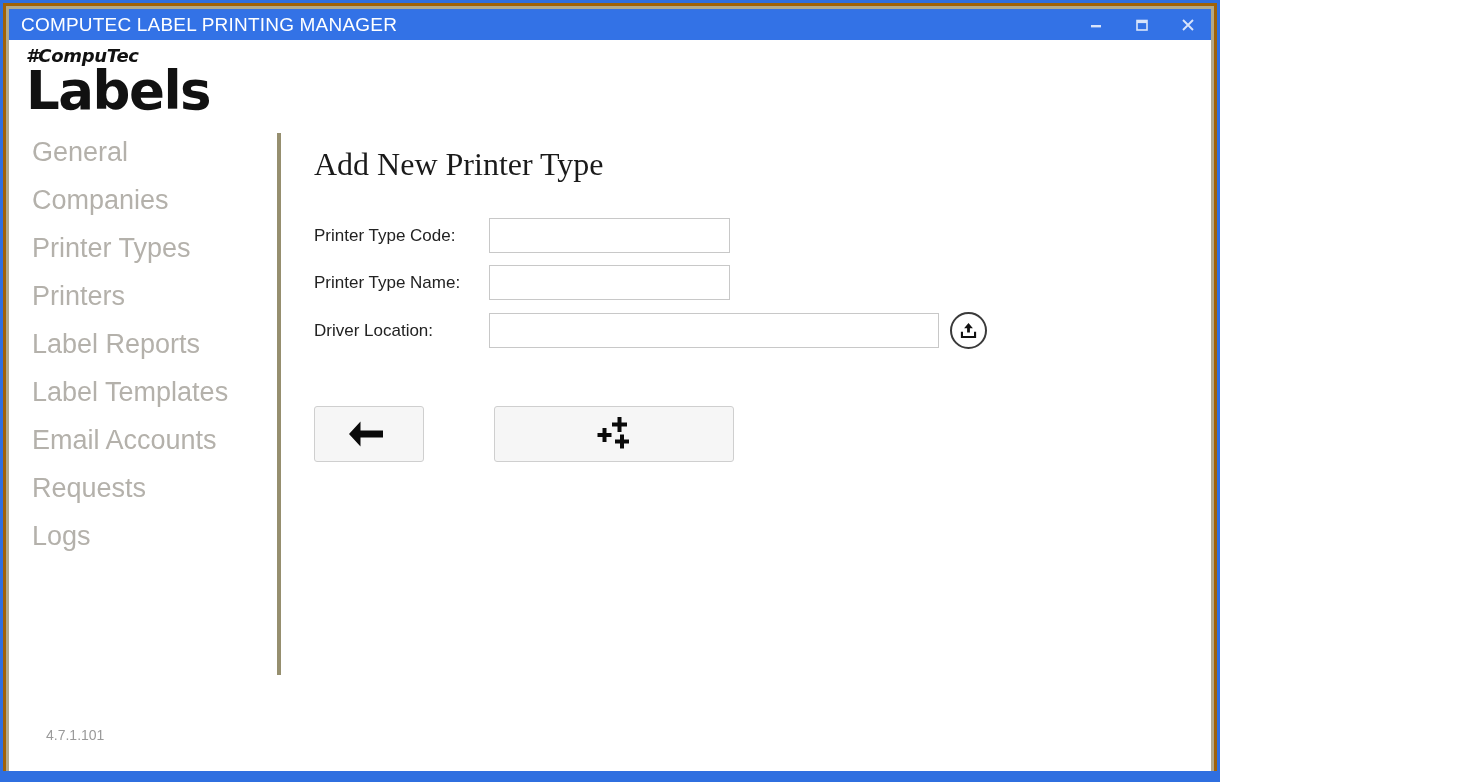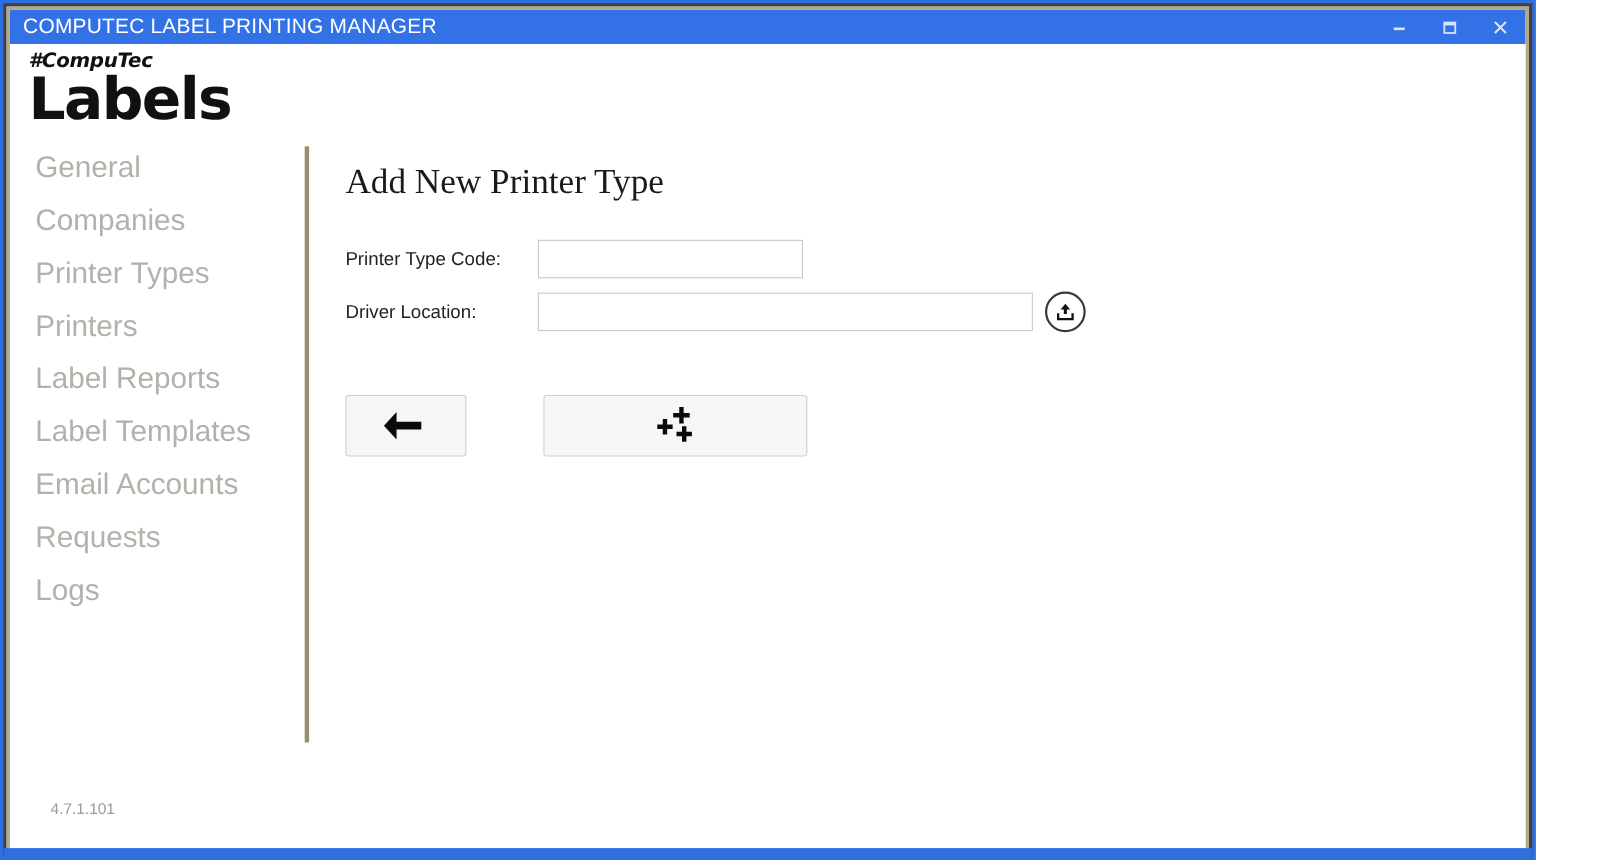--- a/index.html
+++ b/index.html
@@ -5,24 +5,24 @@
   html, body {
     margin: 0;
     padding: 0;
     background: #ffffff;
   }
   body {
     font-family: "Liberation Sans", sans-serif;
   }
   #app-window {
     position: relative;
-    width: 1396px;
+    width: 1220px;
     height: 782px;
     box-sizing: border-box;
-    background: #404040;
+    background: #a16207;
     border: 3px solid #2f6fe0;
     overflow: hidden;
   }
   #inner-frame {
     position: absolute;
     left: 3px;
     top: 3px;
     right: 3px;
     bottom: 3px;
     border: 3px solid #b3a98a;
@@ -283,20 +283,24 @@
     <main id="main-content">
       <h1 id="page-title">Add New Printer Type</h1>
 
       <div id="form-area">
 
         <div class="form-row">
           <label class="form-label">Printer Type Code:</label>
           <input class="form-input narrow" type="text" placeholder="" style="">
         </div>
 
+        <div class="form-row">
+          <label class="form-label">Printer Type Name:</label>
+          <input class="form-input narrow" type="text" placeholder="" style="">
+        </div>
 
         <div class="form-row">
           <label class="form-label">Driver Location:</label>
           <input class="form-input wide" type="text" placeholder="" style="">
           <button id="browse-driver-button">
             <svg width="21" height="21" viewBox="0 0 24 24">
               <path d="M12 3.5 L17 9.5 L13.6 9.5 L13.6 14.2 L10.4 14.2 L10.4 9.5 L7 9.5 Z" fill="#111111"></path>
               <path d="M4.5 13.5 L4.5 19.5 L19.5 19.5 L19.5 13.5" fill="none" stroke="#111111" stroke-width="2.4"></path>
             </svg>
           </button>

